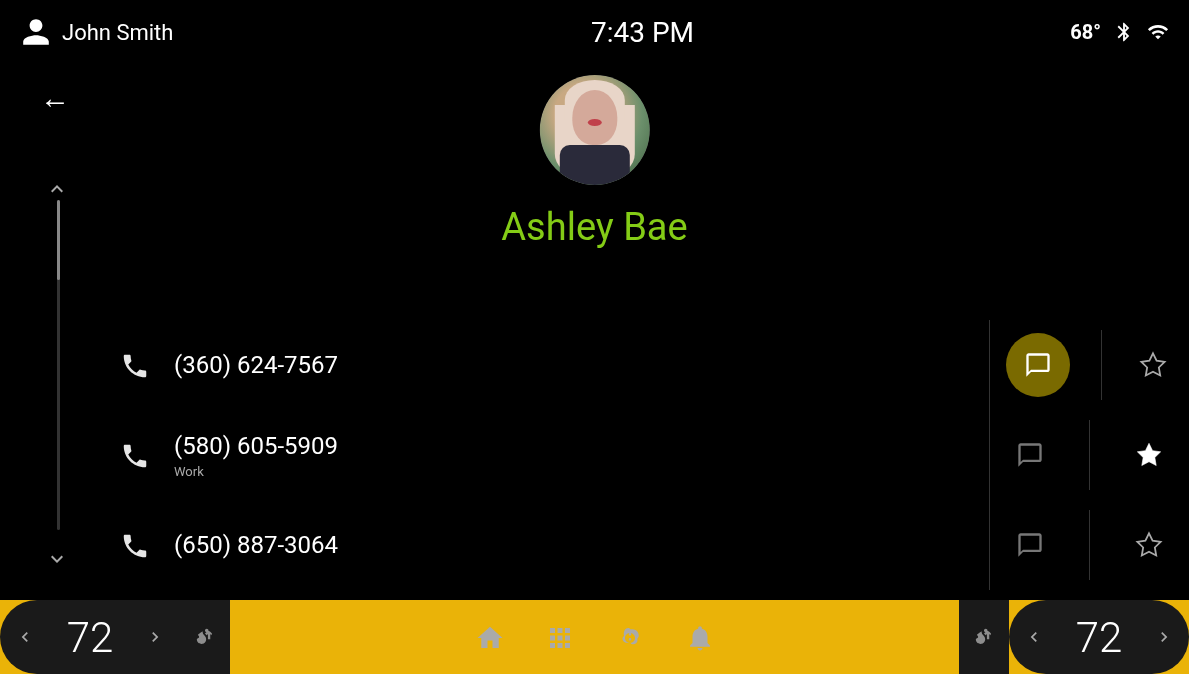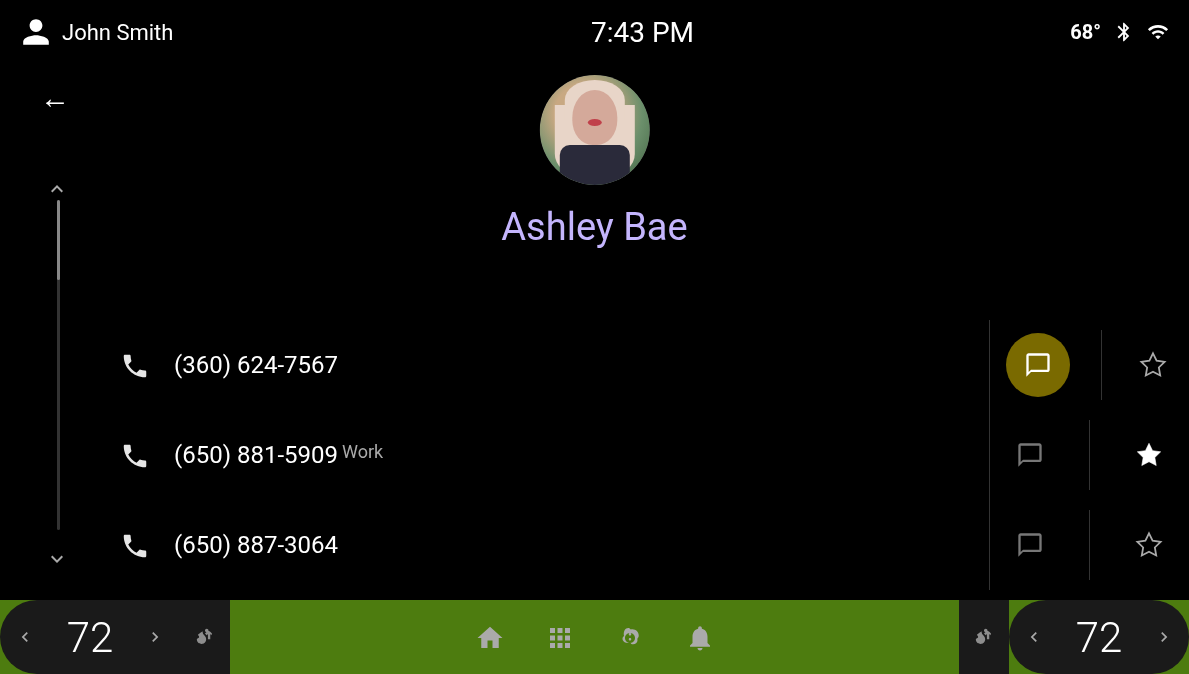--- a/index.html
+++ b/index.html
@@ -174,21 +174,21 @@
       left: 50%;
       transform: translateX(-50%);
       width: 14px;
       height: 7px;
       background: #c0404a;
       border-radius: 50%;
     }
     .contact-name {
       font-size: 38px;
       font-weight: 400;
-      color: #c4b5fd;
+      color: #84cc16;
       margin-top: 8px;
     }
 
     
     .phone-list {
       position: absolute;
       top: 320px;
       left: 100px;
       right: 0;
       display: flex;
@@ -204,34 +204,34 @@
     }
     .phone-icon {
       color: #fff;
       font-size: 26px;
       margin-right: 24px;
       opacity: 0.9;
     }
     .phone-details {
       flex: 1;
       display: flex;
-      flex-direction: row;
+      flex-direction: column;
       gap: 4px;
     }
     .phone-number {
       font-size: 24px;
       font-weight: 400;
       color: #fff;
     }
     .phone-label {
       font-size: 18px;
       color: #4a9eff;
     }
     .phone-label-gray {
-      font-size: 18px;
+      font-size: 13px;
       color: #aaa;
     }
 
     
     .action-icons {
       position: absolute;
       top: 320px;
       right: 0;
       width: 200px;
       display: flex;
@@ -279,21 +279,21 @@
       height: 70px;
       background: #333;
     }
 
     
     .bottom-bar {
       position: absolute;
       bottom: 0;
       left: 0; right: 0;
       height: 74px;
-      background: #4d7c0f;
+      background: #eab308;
       display: flex;
       align-items: center;
       justify-content: flex-end;
       padding: 0 0;
     }
     .temp-control {
       display: flex;
       align-items: center;
       gap: 0;
       min-width: 200px;
@@ -403,21 +403,21 @@
     </div>
   </div>
 
   <div class="phone-entry">
     <div class="phone-icon">
       <svg width="30" height="30" viewBox="0 0 24 24" fill="white">
           <path d="M6.62 10.79c1.44 2.83 3.76 5.14 6.59 6.59l2.2-2.2c.27-.27.67-.36 1.02-.24 1.12.37 2.33.57 3.57.57.55 0 1 .45 1 1V20c0 .55-.45 1-1 1-9.39 0-17-7.61-17-17 0-.55.45-1 1-1h3.5c.55 0 1 .45 1 1 0 1.25.2 2.45.57 3.57.11.35.03.74-.25 1.02l-2.2 2.2z"></path>
         </svg>
     </div>
     <div class="phone-details">
-      <span class="phone-number">(650) 881-5909</span>
+      <span class="phone-number">(580) 605-5909</span>
       <span class="phone-label-gray">Work</span>
     </div>
   </div>
 
   <div class="phone-entry">
     <div class="phone-icon">
       <svg width="30" height="30" viewBox="0 0 24 24" fill="white">
           <path d="M6.62 10.79c1.44 2.83 3.76 5.14 6.59 6.59l2.2-2.2c.27-.27.67-.36 1.02-.24 1.12.37 2.33.57 3.57.57.55 0 1 .45 1 1V20c0 .55-.45 1-1 1-9.39 0-17-7.61-17-17 0-.55.45-1 1-1h3.5c.55 0 1 .45 1 1 0 1.25.2 2.45.57 3.57.11.35.03.74-.25 1.02l-2.2 2.2z"></path>
         </svg>
     </div>

